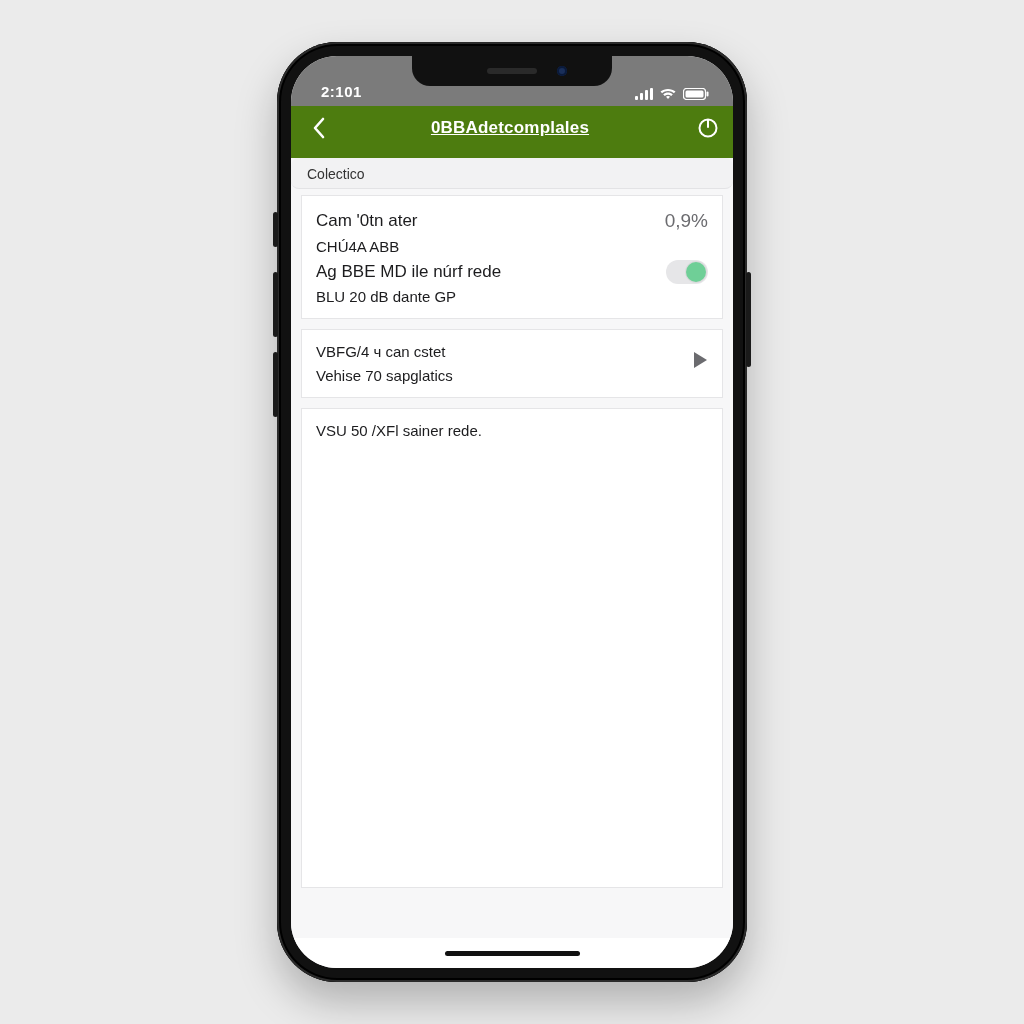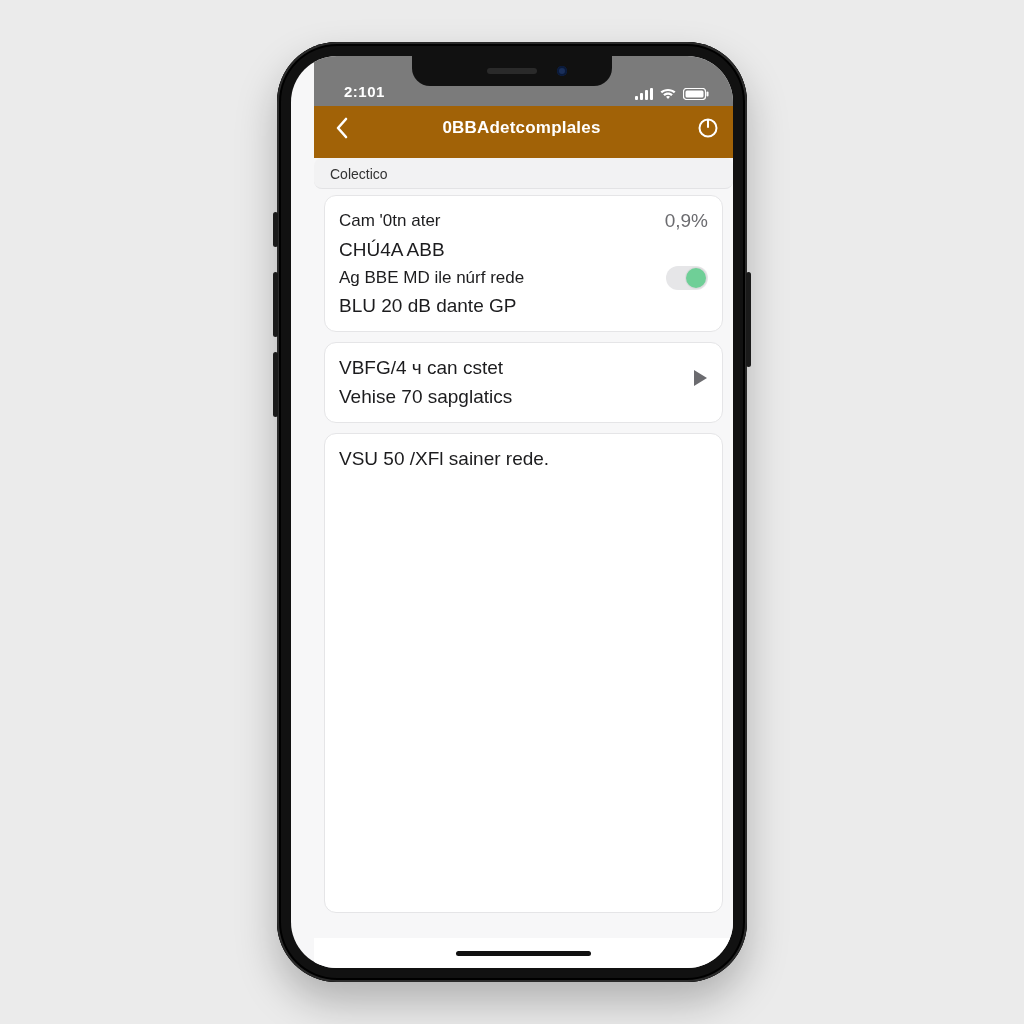--- a/index.html
+++ b/index.html
@@ -44,21 +44,20 @@
 
   .screen {
     width: 100%;
     height: 100%;
     background: #f7f7f8;
     border-radius: 46px;
     overflow: hidden;
     position: relative;
     display: flex;
     flex-direction: column;
-    padding-left: 23px;
   }
 
   
   .notch {
     position: absolute;
     top: 0;
     left: 50%;
     transform: translateX(-50%);
     width: 200px;
     height: 30px;
@@ -94,26 +93,27 @@
     font-weight: 600;
     position: relative;
   }
   .statusbar .time { letter-spacing: 0.5px; }
   .status-icons { display: flex; align-items: center; gap: 6px; }
   .status-icons svg { display: block; }
 
   
   .navbar {
     height: 52px;
-    background: #a16207;
+    background: #4d7c0f;
     color: #fff;
     display: flex;
     align-items: center;
     justify-content: space-between;
     padding: 0 14px 8px 10px;
+    text-decoration: underline;
   }
   .nav-back { width: 36px; display:flex; align-items:center; justify-content:center; }
   .nav-title {
     flex: 1;
     text-align: center;
     font-size: 17px;
     font-weight: 600;
     letter-spacing: 0.2px;
   }
   .nav-action { width: 36px; display:flex; align-items:center; justify-content:flex-end;}
@@ -131,21 +131,21 @@
   
   .content {
     flex: 1;
     background: #f7f7f8;
     padding: 0 6px 0 6px;
     overflow: hidden;
   }
   .card {
     background: #fff;
     border: 1px solid #e5e5e7;
-    border-radius: 12px;
+    border-radius: 0;
     margin: 6px 4px 10px 4px;
     padding: 10px 14px 10px 14px;
   }
   .card.flex-fill {
     min-height: 480px;
   }
   .row {
     display: flex;
     align-items: center;
     justify-content: space-between;
@@ -153,21 +153,21 @@
   }
   .row .label {
     font-size: 17px;
     color: #1c1c1e;
   }
   .row .value {
     font-size: 19px;
     color: #6b6b6f;
   }
   .line {
-    font-size: 19px;
+    font-size: 15px;
     color: #1c1c1e;
     line-height: 1.55;
   }
 
   
   .toggle {
     width: 42px; height: 24px;
     border-radius: 12px;
     background: #e6e6e8;
     position: relative;

